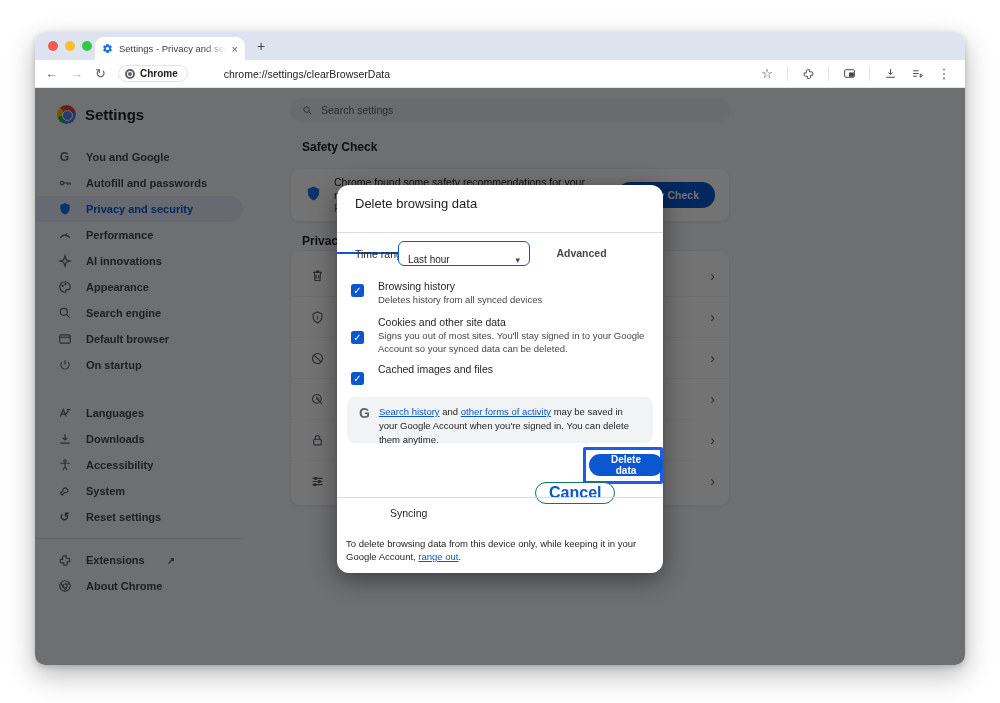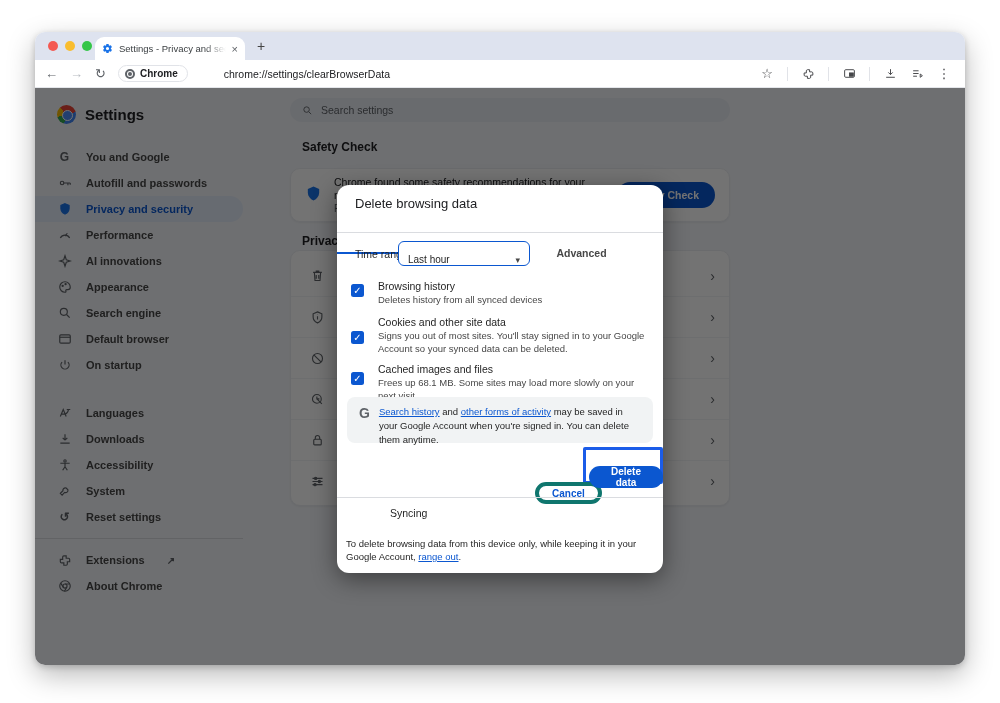--- a/index.html
+++ b/index.html
@@ -112,23 +112,23 @@
   .cbd { font-size:9.5px; color:#474747; line-height:13px; }
   .row1 { top:95px; } .row1 .cbx{ top:4px; }
   .row2 { top:131px; } .row2 .cbx{ top:15px; }
   .row3 { top:178px; } .row3 .cbx{ top:9px; }
   .notice { position:absolute; left:10px; right:10px; top:212px; height:46px; background:#f1f3f4;
             border-radius:8px; display:flex; gap:9px; padding:8px 10px 0 12px; }
   .gmark { font-size:14px; font-weight:700; color:#5f6368; line-height:16px; }
   .ntext { font-size:9.5px; color:#1f1f1f; line-height:14px; }
   .lnk { color:#0b57d0; text-decoration:underline; }
   .btn-cancel { position:absolute; left:198px; top:269px; height:22px; padding:0 13px; border-radius:12px;
-                border:4px solid #0f766e; background:#fff; color:#0b57d0; font-size:10px; font-weight:700;
+                border:1px solid #0f766e; background:#fff; color:#0b57d0; font-size:16px; font-weight:700;
                 font-family:inherit;margin-top:28px; }
-  .btn-delete { position:absolute; left:252px; top:281px; height:22px; padding:0 12px; border-radius:12px;
+  .btn-delete { position:absolute; left:252px; top:269px; height:22px; padding:0 12px; border-radius:12px;
                 border:none; background:#0b57d0; color:#fff; font-size:10px; font-weight:700; font-family:inherit; }
   .annot { position:absolute; left:246px; top:262px; width:80px; height:37px; border:3px solid #1b5ce8;
            border-radius:2px; pointer-events:none; }
   .dlg-div { position:absolute; left:0; right:0; top:312px; height:1px; background:#dadce0; }
   .syncing { position:absolute; left:53px; top:322px; font-size:10.5px; color:#1f1f1f; }
   .dlg-footer { position:absolute; left:9px; right:10px; top:352px; font-size:9.5px; color:#1f1f1f; line-height:13px; }
 </style>
 </head>
 <body>
 
@@ -461,21 +461,20 @@
           <div class="cbd">Deletes history from all synced devices</div>
         </div>
         <div class="cbrow row2">
           <span class="cbx">✓</span>
           <div class="cbt">Cookies and other site data</div>
           <div class="cbd">Signs you out of most sites. You'll stay signed in to your Google Account so your synced data can be deleted.</div>
         </div>
         <div class="cbrow row3">
           <span class="cbx">✓</span>
           <div class="cbt">Cached images and files</div>
-          <div class="cbd">Frees up 68.1 MB. Some sites may load more slowly on your next visit.</div>
         </div>
 
         <div class="notice">
           <span class="gmark">G</span>
           <div class="ntext">
             <span class="lnk">Search history</span><span> and </span><span class="lnk">other forms of activity</span><span> may be saved in your Google Account when you're signed in. You can delete them anytime.</span>
           </div>
         </div>
 
         <div class="annot"></div>

